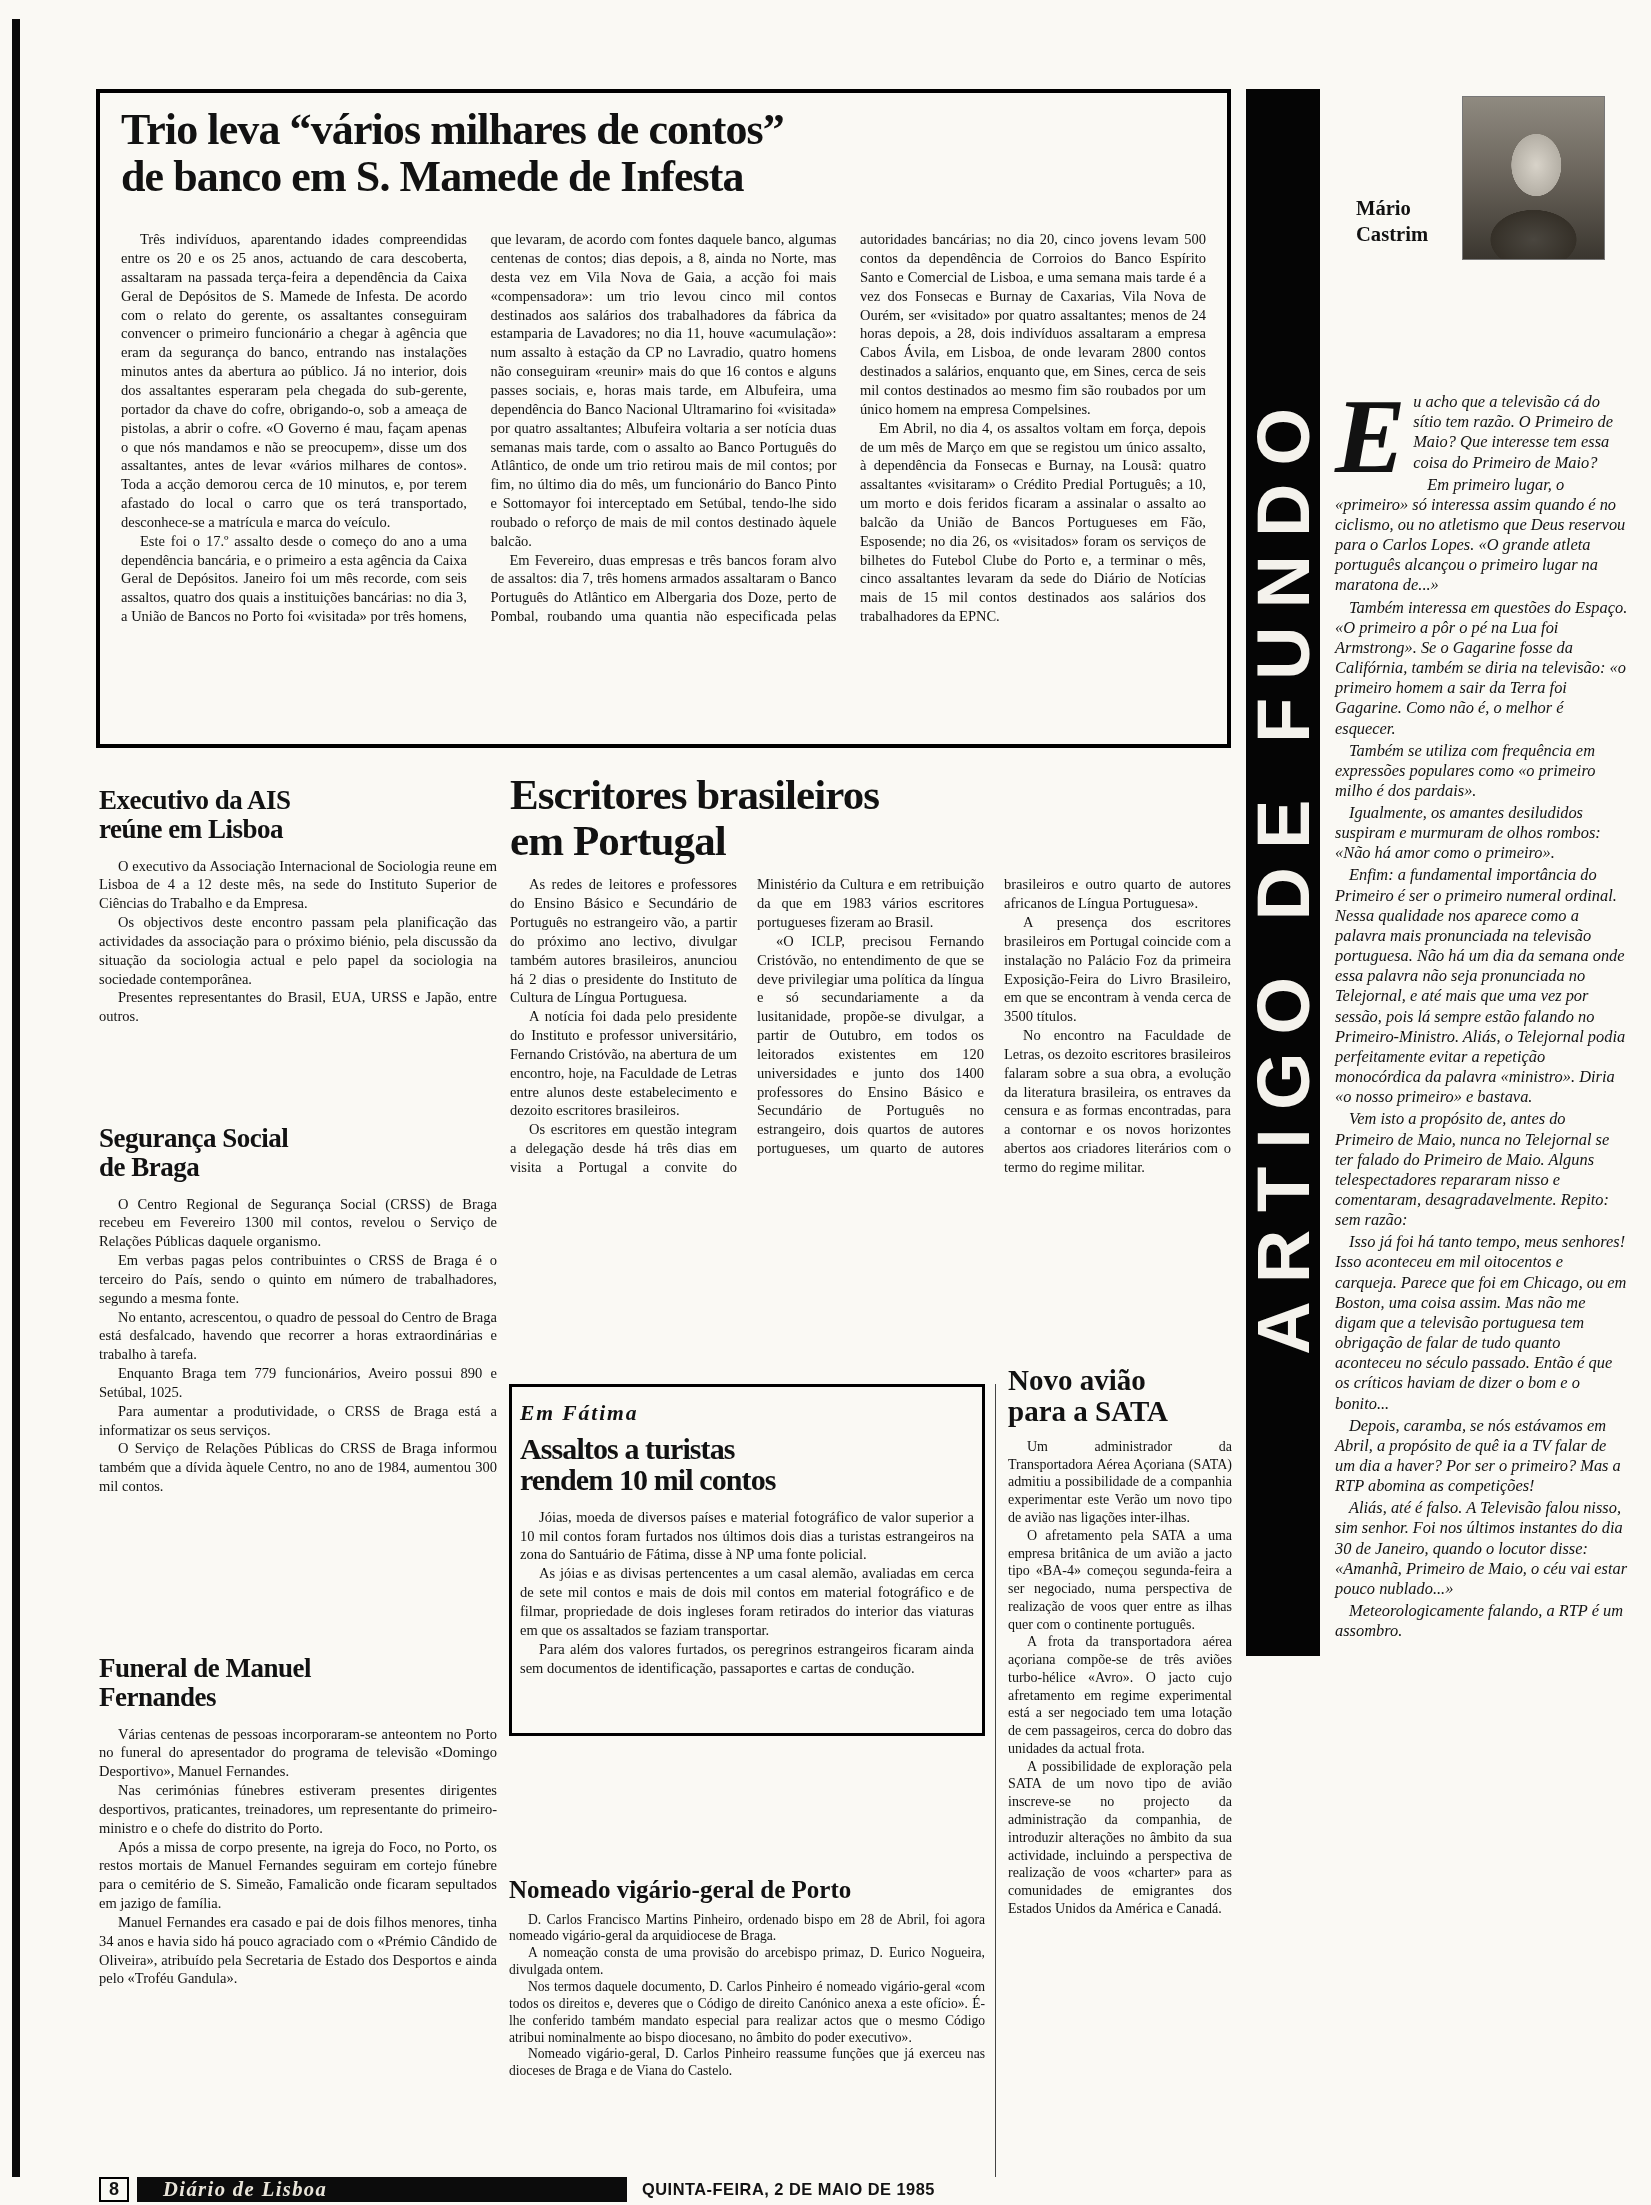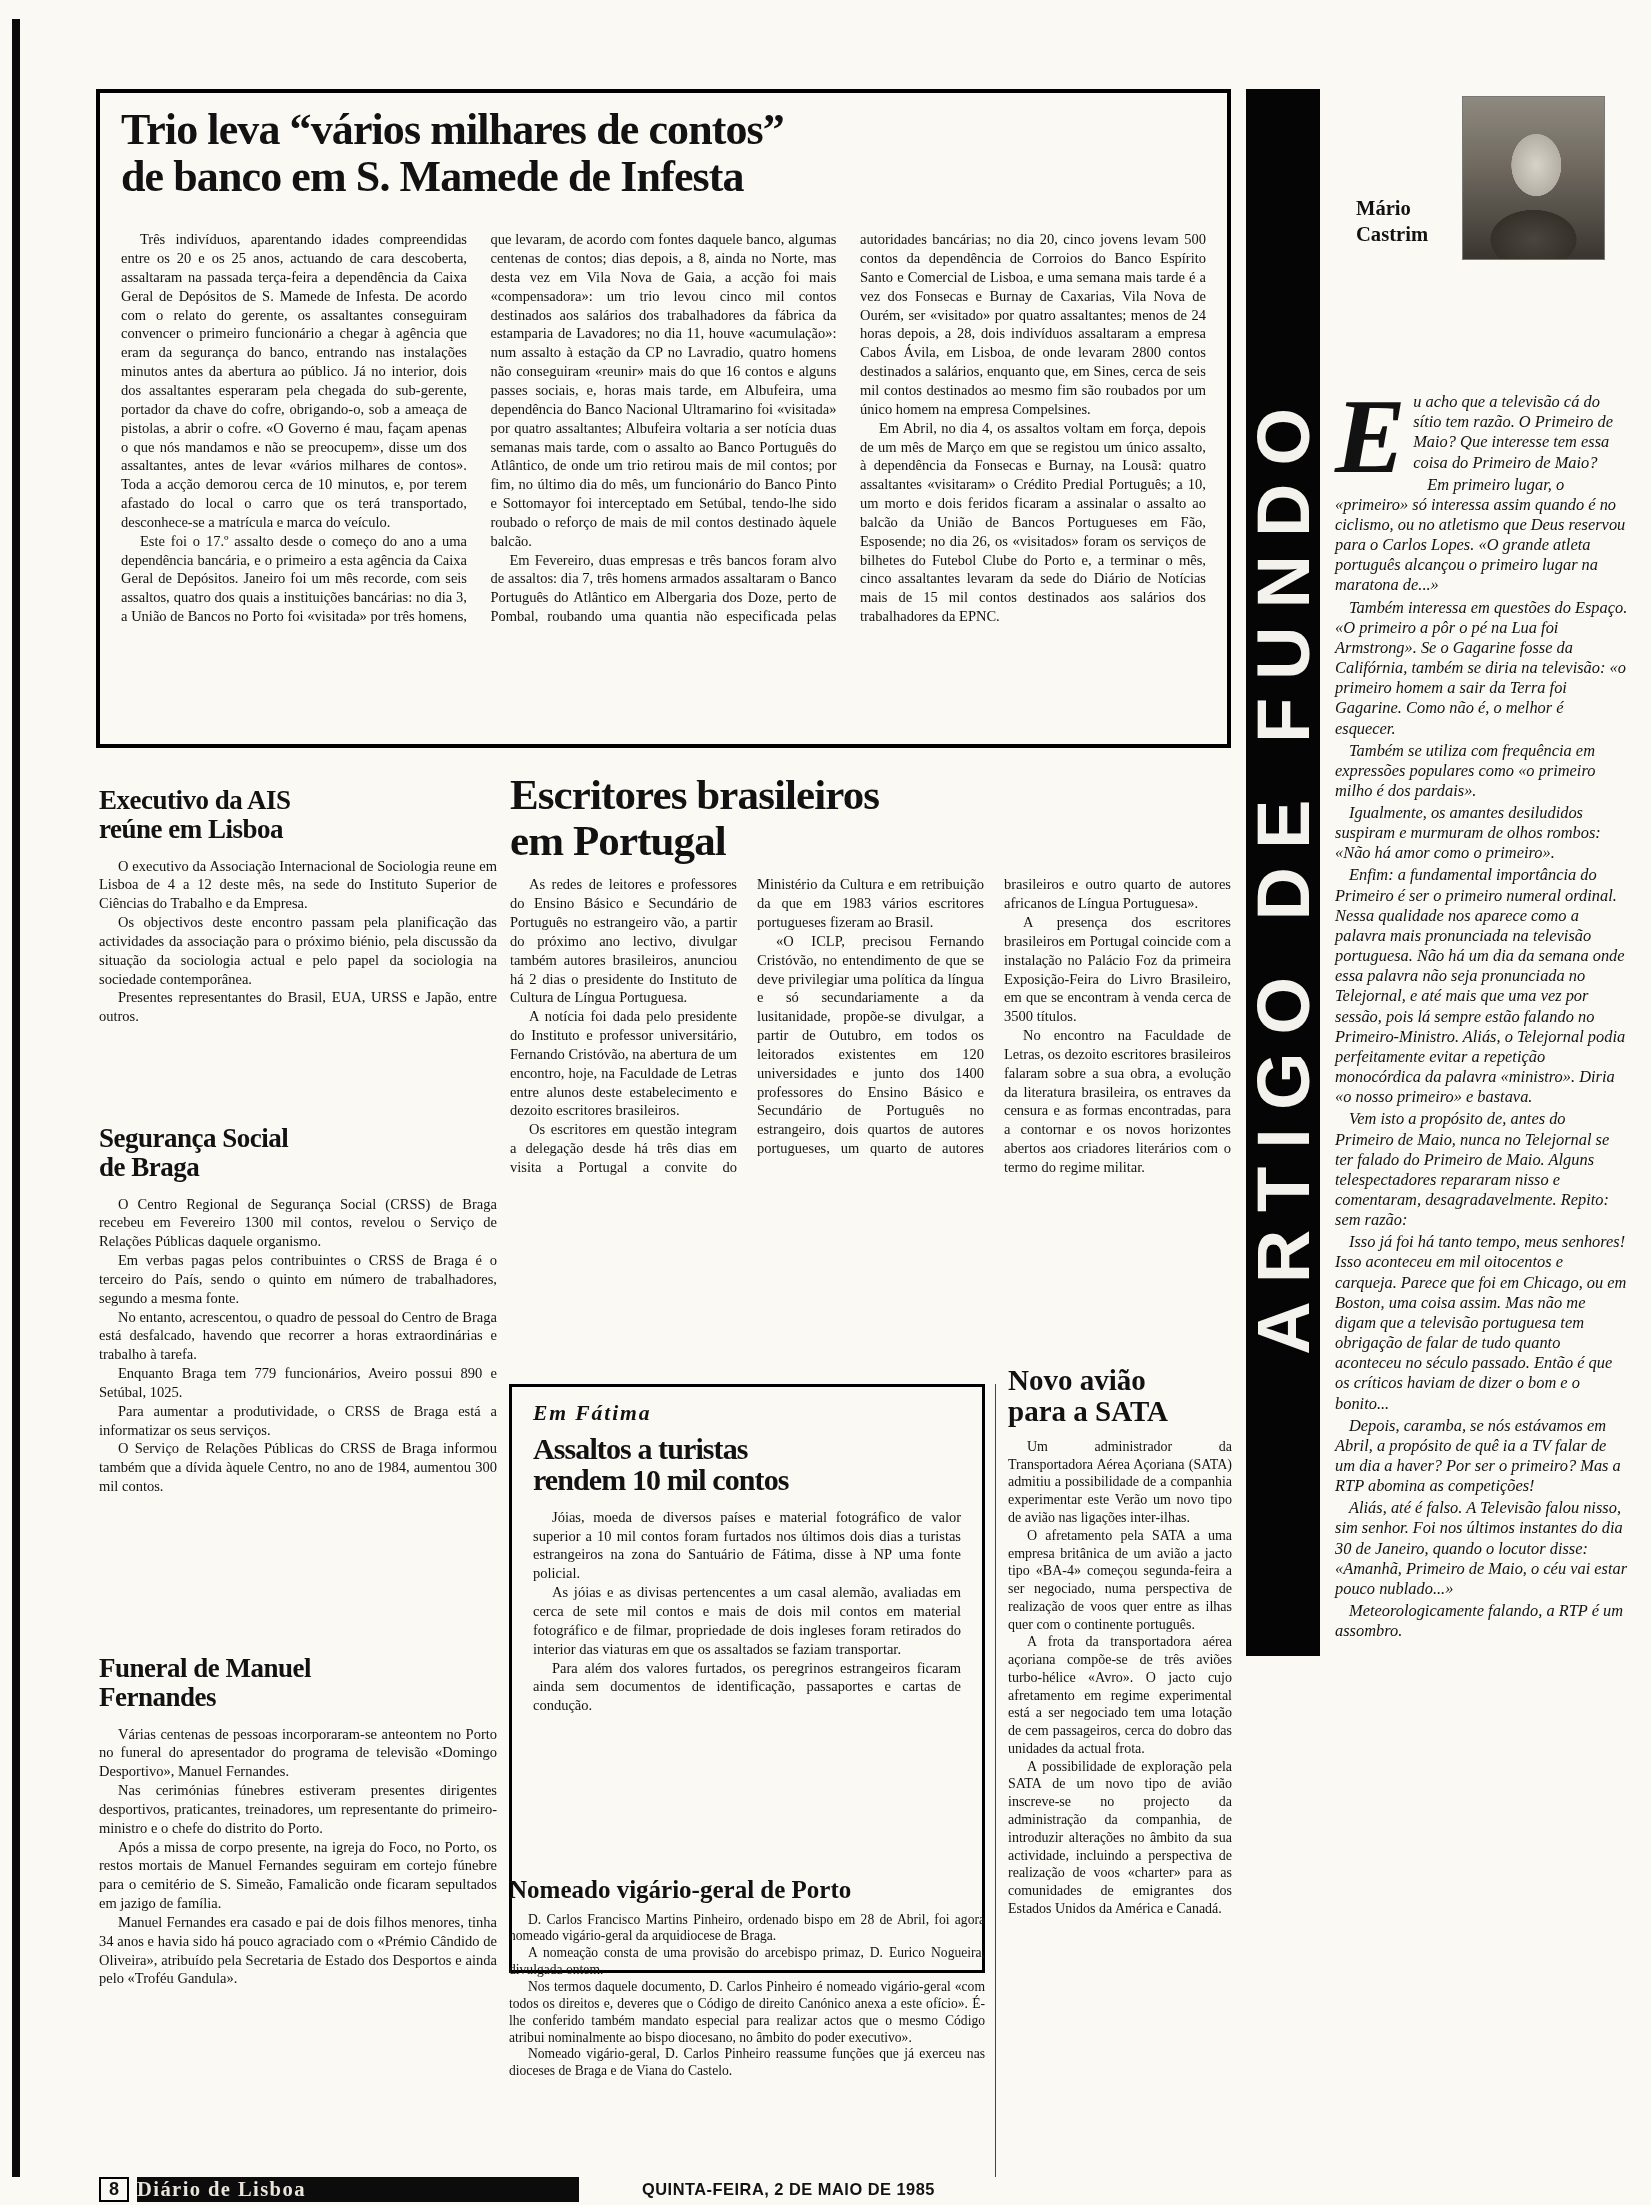--- a/index.html
+++ b/index.html
@@ -47,43 +47,43 @@
   .ais{left:99px;top:786px;}
   .seguranca{left:99px;top:1124px;}
   .funeral{left:99px;top:1654px;}
 
   
   .escritores{left:510px;top:772px;width:721px;}
   .esc-head{margin:0 0 12.2px 0;font-weight:bold;font-size:43px;line-height:1.06;letter-spacing:-0.9px;}
   .cols3{column-count:3;column-gap:20px;}
 
   
-  .fatima-box{left:509px;top:1384px;width:476px;height:589px;border:3.8px solid #000;
-              box-sizing:border-box;padding:14px 21px;}
+  .fatima-box{left:509px;top:1384px;width:476px;height:352px;border:3.8px solid #000;
+              box-sizing:border-box;padding:14px 8px;}
   .kicker{font-style:italic;font-weight:bold;font-size:21.6px;margin:0 0 6.6px 0;letter-spacing:1.9px;}
   .fatima-head{margin:0 0 12.2px 0;font-weight:bold;font-size:30px;line-height:1.05;letter-spacing:-0.9px;}
 
   
   .vigario{left:509px;top:1877px;width:476px;}
   .vig-head{margin:0 0 8.4px 0;font-weight:bold;font-size:25px;line-height:1.05;}
   .vigario .body-text{font-size:13.6px;line-height:1.24;}
 
   
   .sata{left:1008px;top:1365px;width:224px;}
   .sata-head{margin:0 0 10.3px 0;font-weight:bold;font-size:29px;line-height:1.08;}
   .sata .body-text{font-size:14px;line-height:1.27;}
   .sata-rule{left:995px;top:1384px;width:0.9px;height:793px;background:#444;}
 
   
   .pnum{left:99px;top:2177px;width:30px;height:25px;border:2.3px solid #000;box-sizing:border-box;
         font-family:"Liberation Sans",sans-serif;font-weight:bold;font-size:18px;
         display:flex;align-items:center;justify-content:center;background:#faf9f4;}
-  .masthead{left:137px;top:2177px;width:442px;height:25px;background:#0c0c0c;color:#e9e5da;
-            font-weight:bold;font-size:20.6px;letter-spacing:1.4px;
-            display:flex;align-items:center;box-sizing:border-box;}
+  .masthead{left:137px;top:2177px;width:490px;height:25px;background:#0c0c0c;color:#e9e5da;
+            font-style:italic;font-weight:bold;font-size:20.6px;letter-spacing:1.4px;
+            display:flex;align-items:center;padding-left:26px;box-sizing:border-box;}
   .fdate{left:642px;top:2177px;height:25px;display:flex;align-items:center;
          font-family:"Liberation Sans",sans-serif;font-weight:bold;font-size:16.4px;letter-spacing:0.5px;}
 </style>
 </head>
 <body>
 
 <div class="page">
 
   <div class="abs edge-rule"></div>
 

